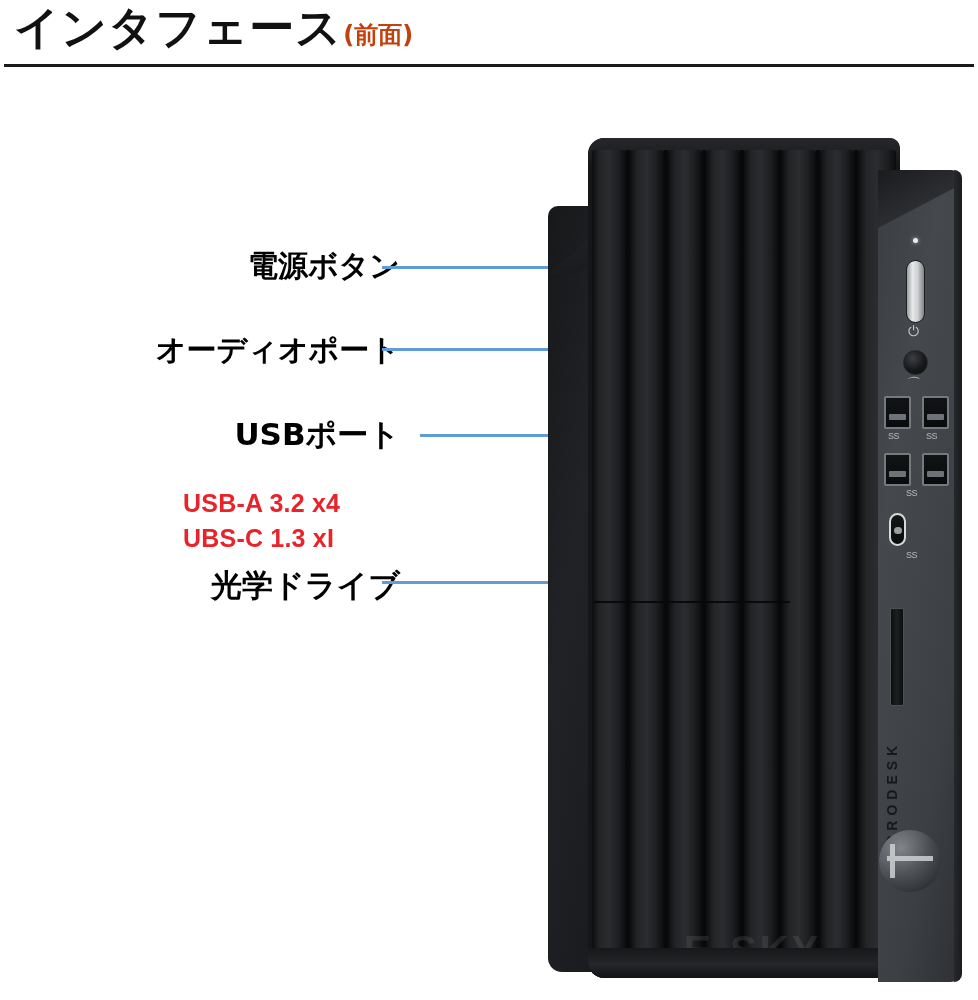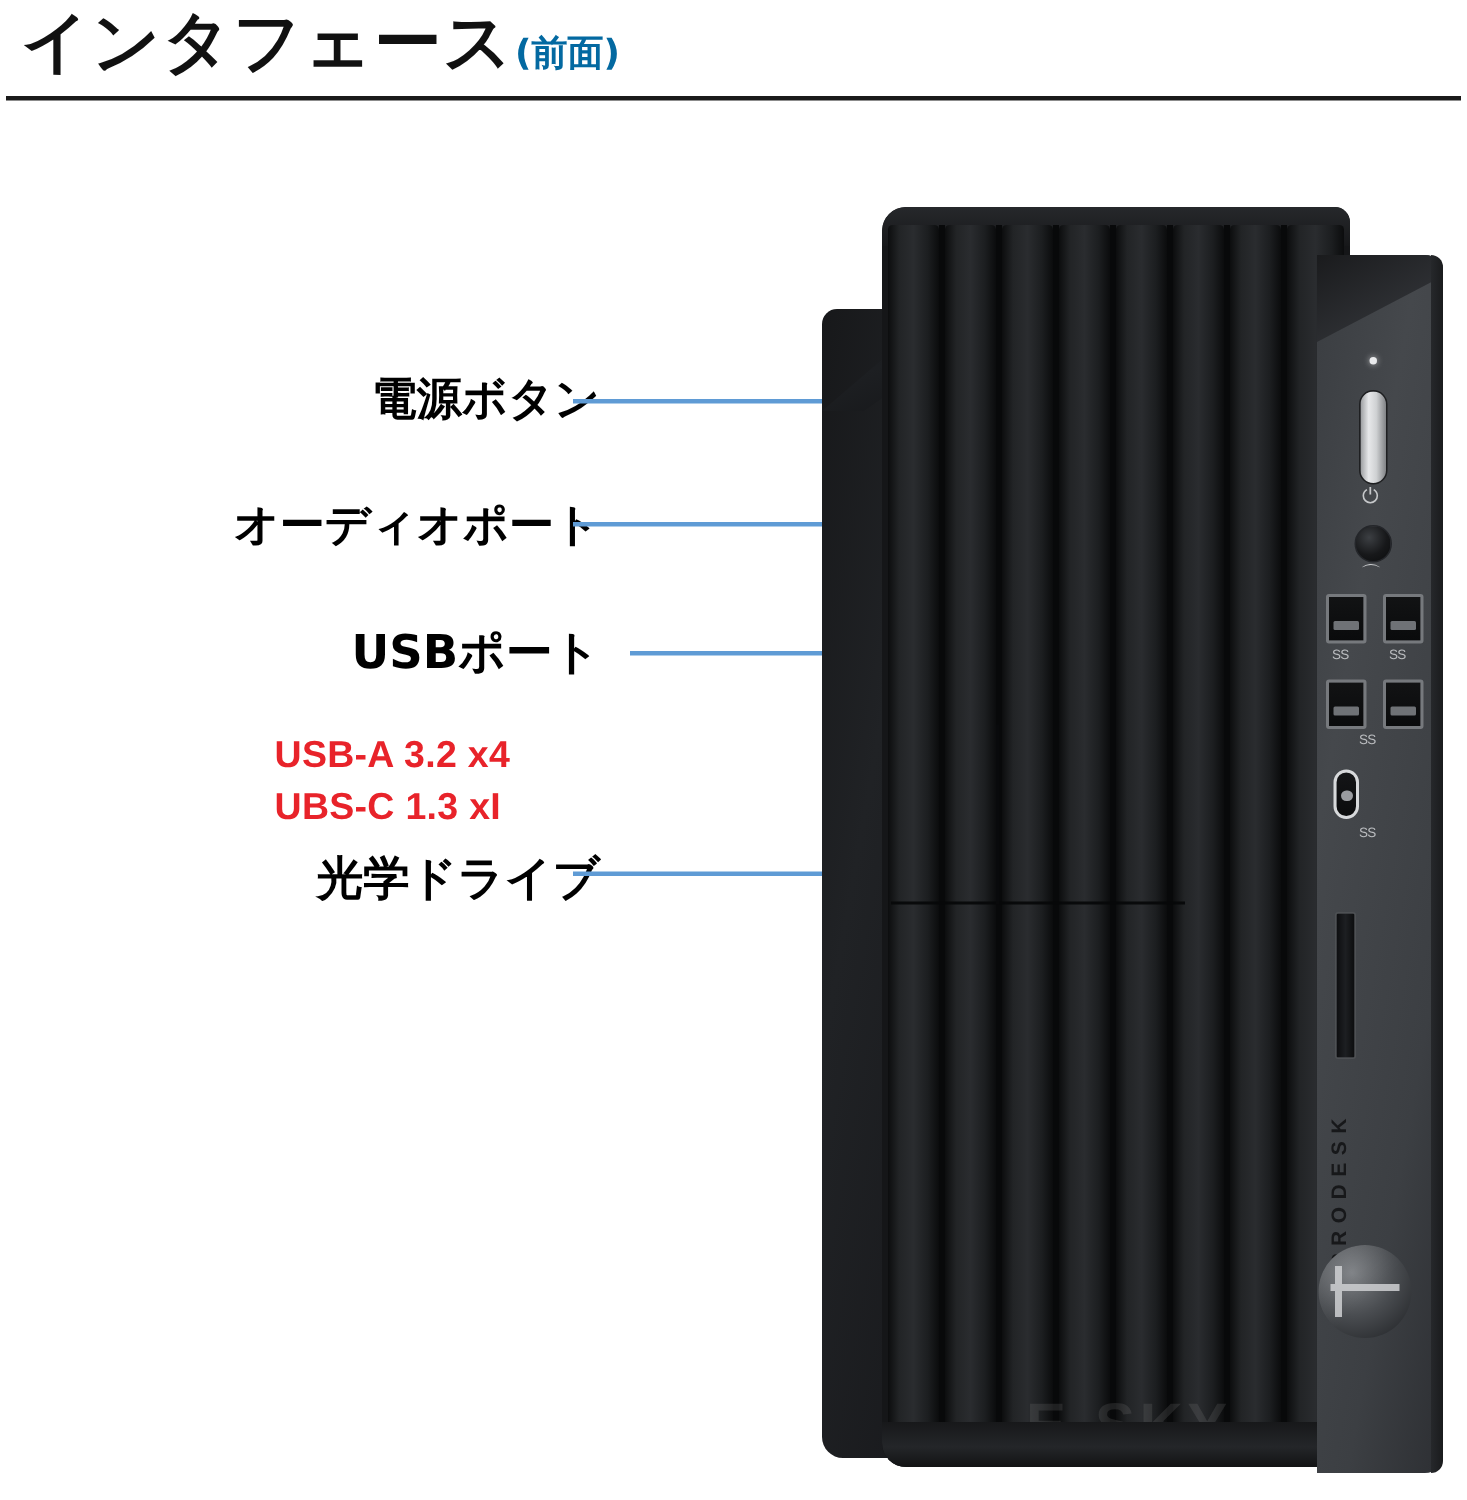--- a/index.html
+++ b/index.html
@@ -10,21 +10,21 @@
   }
 
   
   .header{position:absolute;left:0;top:0;width:978px;height:70px;}
   .title-row{position:absolute;left:14px;top:2px;display:flex;align-items:baseline;}
   .title-main{
     font-size:45px;line-height:52px;font-weight:700;color:#111111;
     letter-spacing:1px;font-family:"DejaVu Sans","Liberation Sans",sans-serif;
   }
   .title-sub{
-    font-size:24px;line-height:28px;font-weight:700;color:#0369a1;
+    font-size:24px;line-height:28px;font-weight:700;color:#c2410c;
     font-family:"DejaVu Sans","Liberation Sans",sans-serif;margin-left:1px;
   }
   .rule{position:absolute;left:4px;top:64px;width:970px;height:3px;background:#1a1a1a;}
 
   
   .label{
     position:absolute;color:#000000;font-weight:700;text-align:right;
     font-family:"DejaVu Sans","Liberation Sans",sans-serif;white-space:nowrap;
   }
   .lbl-power{right:578px;top:246px;font-size:30px;}

